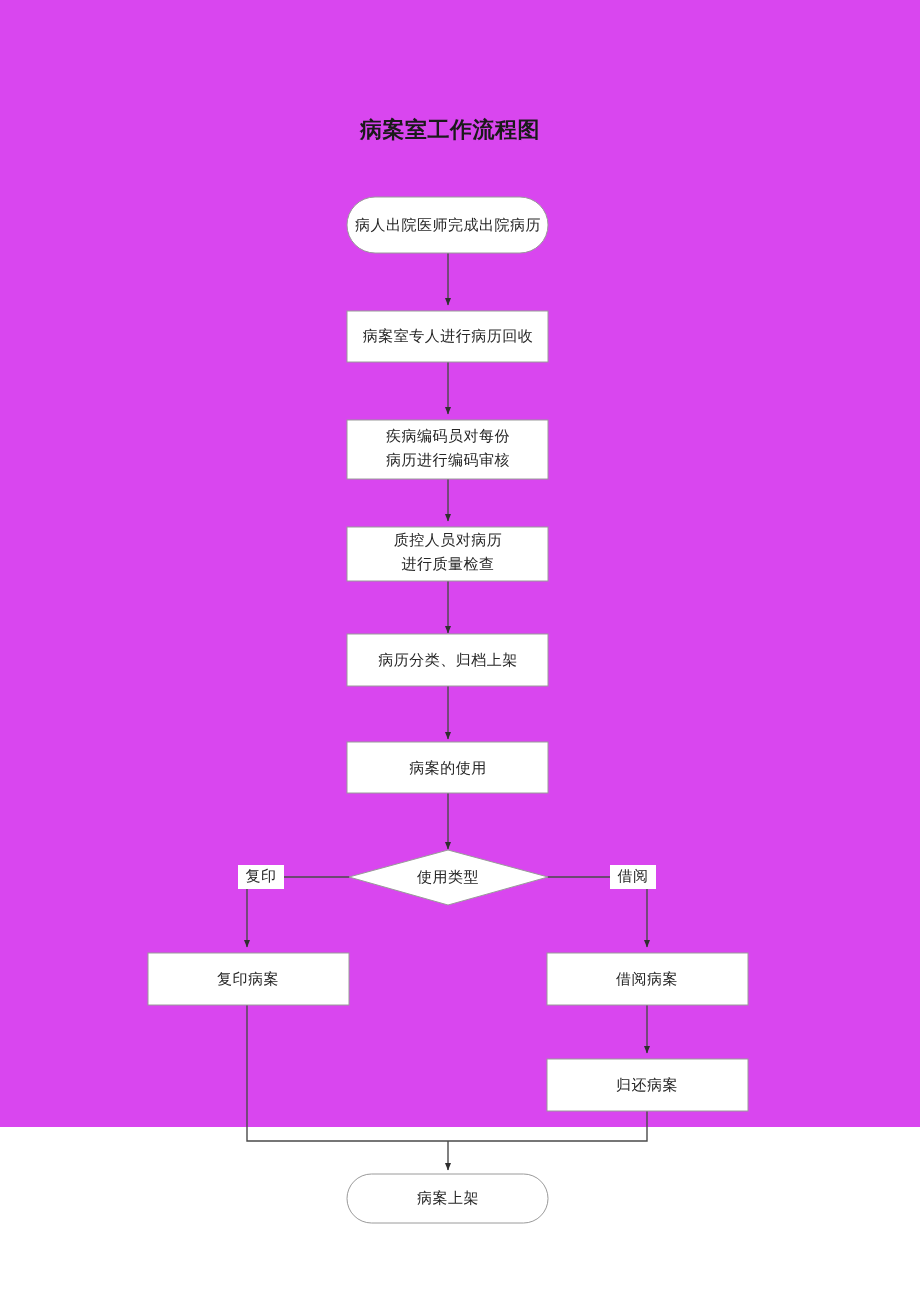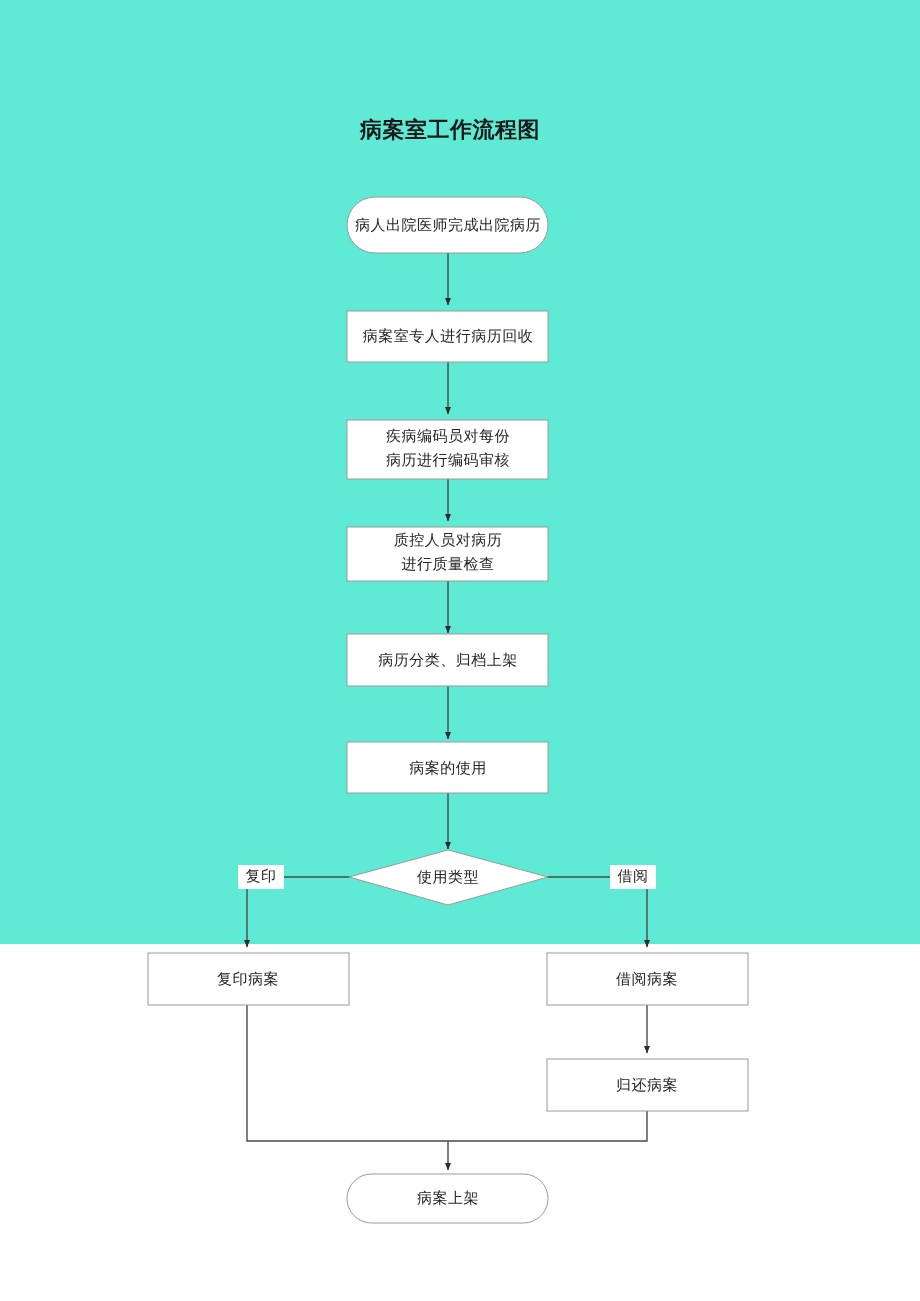--- a/index.html
+++ b/index.html
@@ -9,22 +9,22 @@
   }
   body {
     width: 920px;
     height: 1301px;
     font-family: "Liberation Sans", "DejaVu Sans", sans-serif;
     overflow: hidden;
   }
   #flow-root {
     position: relative;
     width: 920px;
-    height: 944px;
-    background: #5eead4;
+    height: 1127px;
+    background: #d946ef;
   }
   svg#flow-svg {
     position: absolute;
     top: 0;
     left: 0;
     width: 920px;
     height: 1301px;
     display: block;
   }
   .doc-title {

